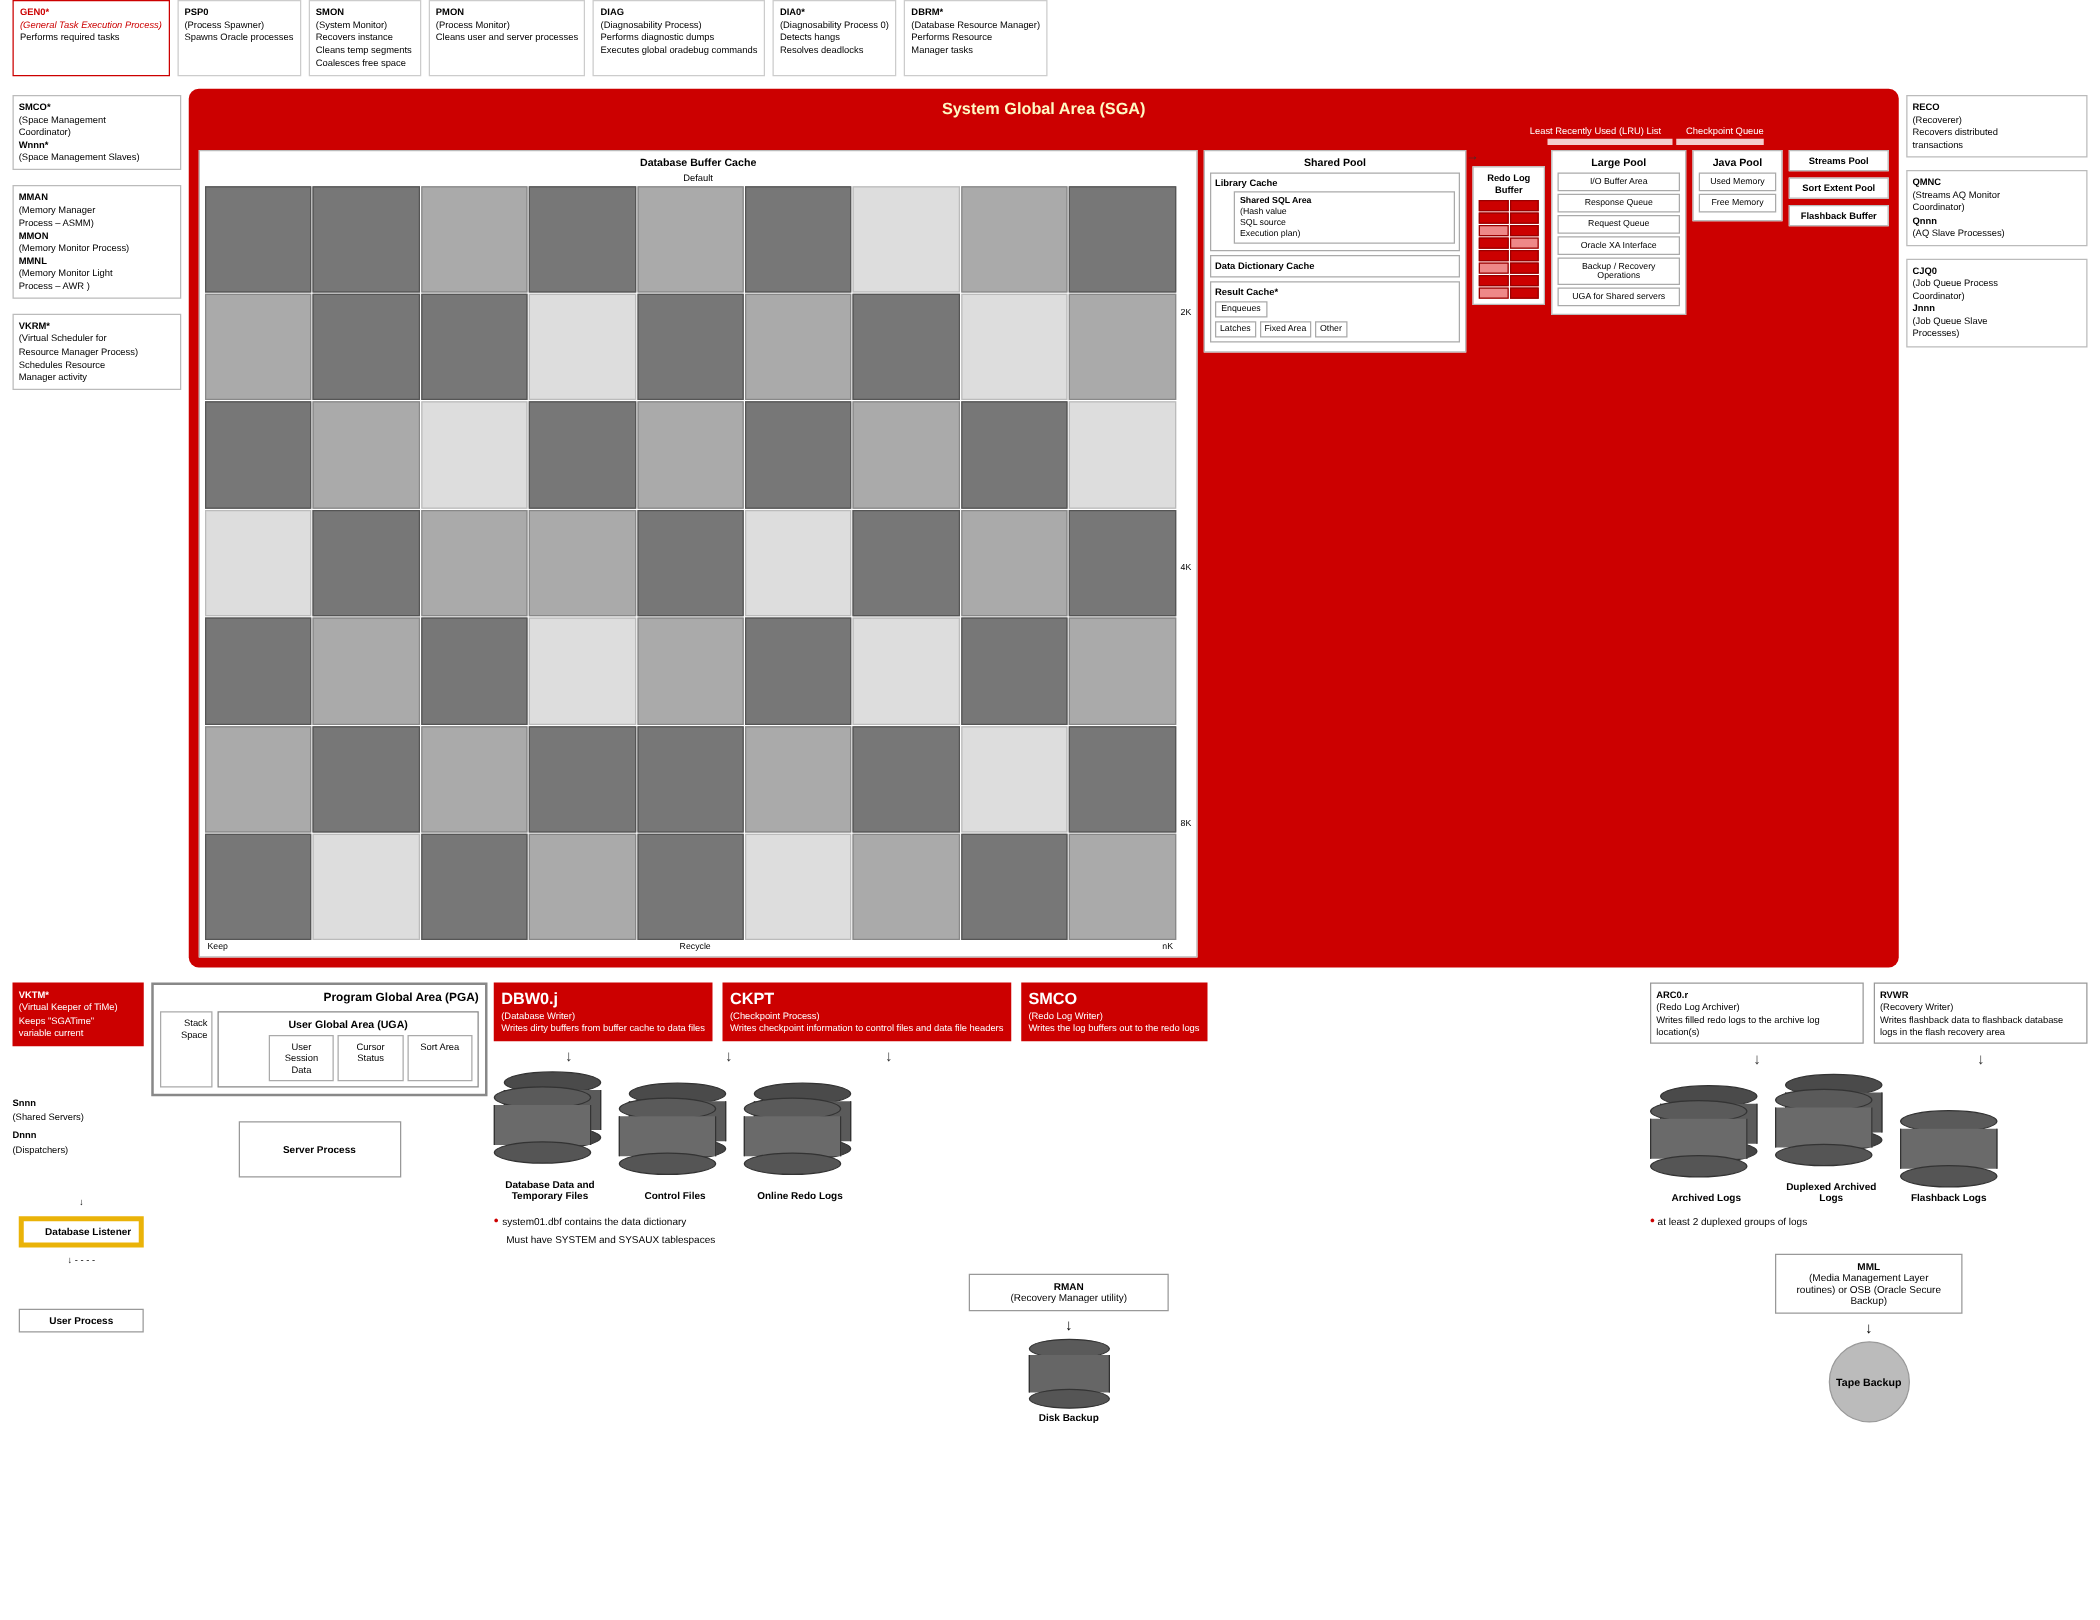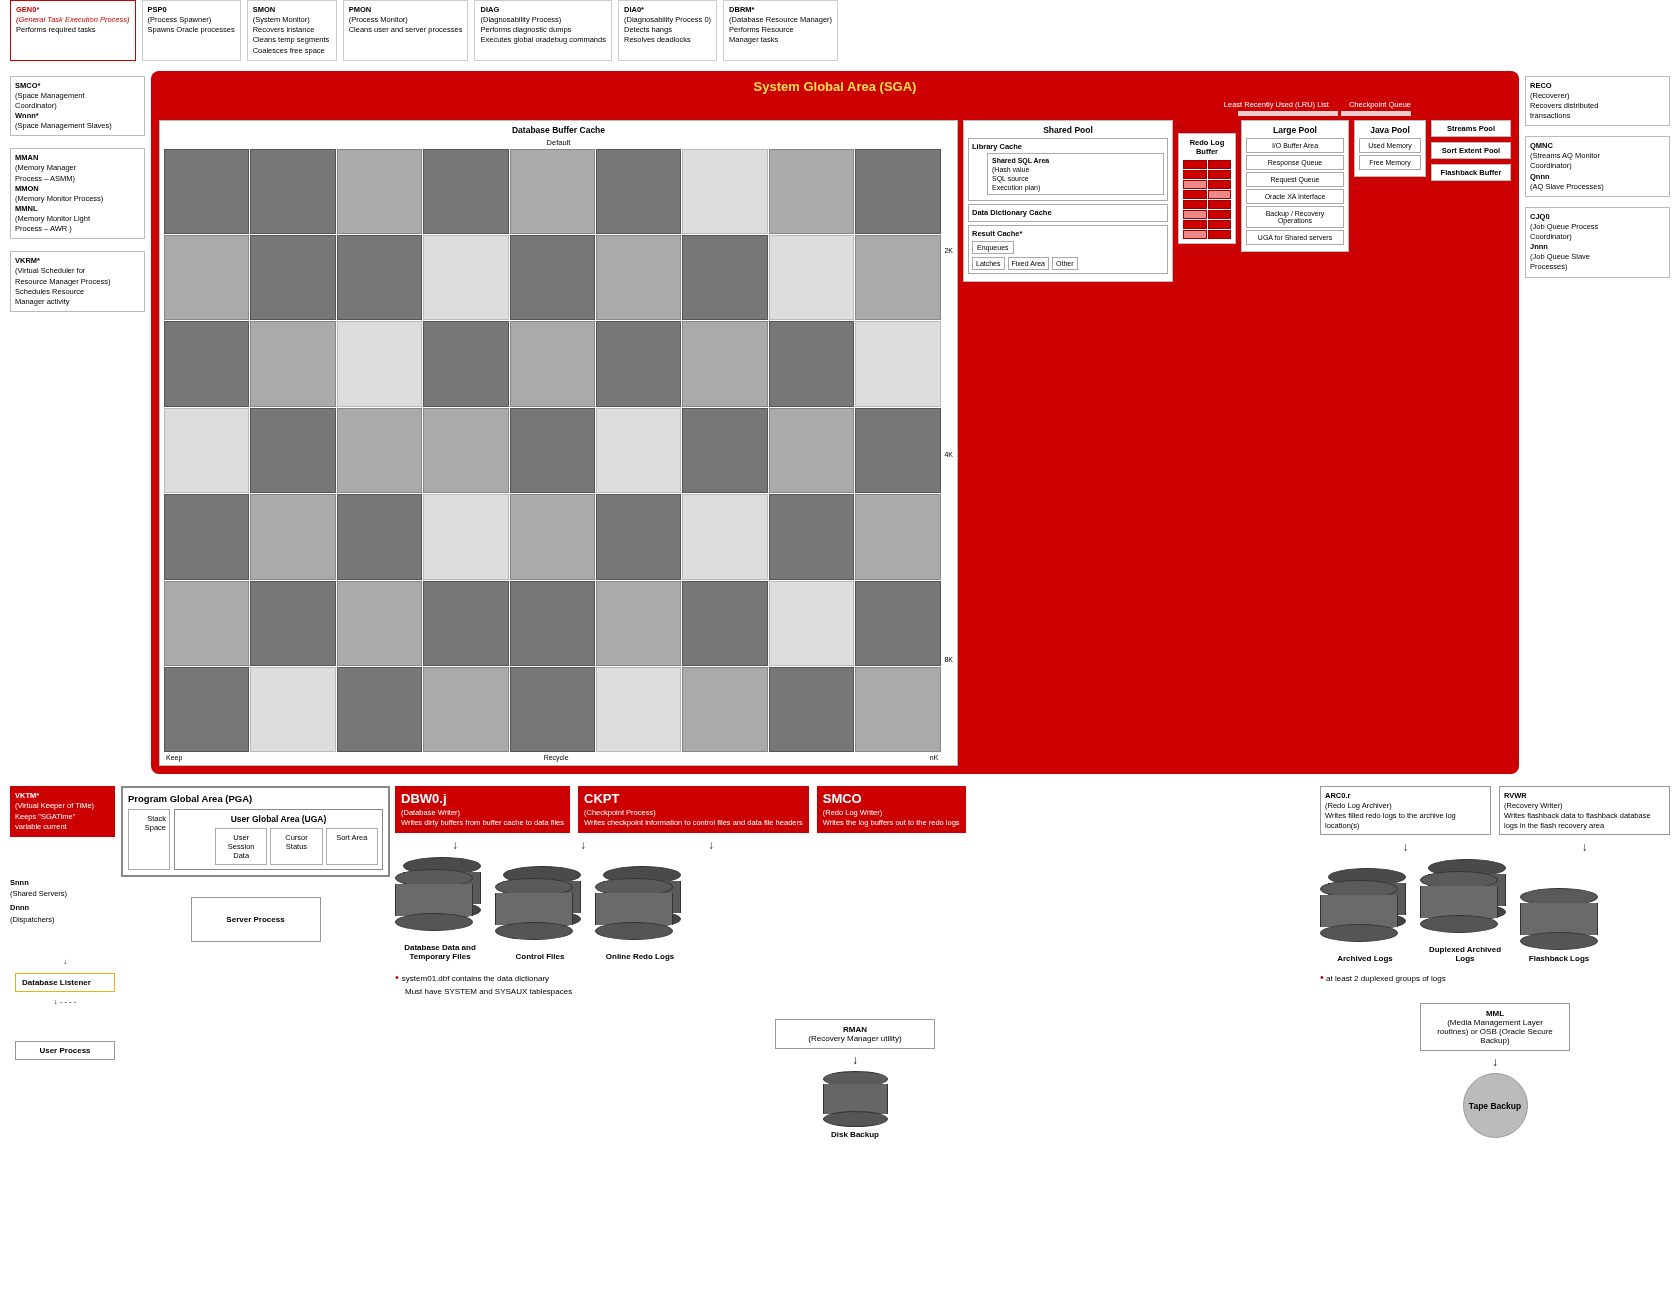--- a/index.html
+++ b/index.html
@@ -74,21 +74,21 @@
     
     .sga-box {
       flex: 1;
       background: #c00;
       border-radius: 8px;
       padding: 8px;
       position: relative;
     }
 
     .sga-heading {
-      color: #fde047;
+      color: #fef9c3;
       font-size: 13px;
       font-weight: bold;
       text-align: center;
       margin-bottom: 6px;
     }
 
     .sga-content {
       display: flex;
       gap: 5px;
       align-items: flex-start;
@@ -258,21 +258,21 @@
       line-height: 1.35;
       margin-bottom: 8px;
     }
 
     .pga-outer-box {
       border: 2px solid #888;
       padding: 5px;
     }
 
     .pga-outer-title {
-      text-align: left;
+      text-align: right;
       font-size: 9.5px;
       font-weight: bold;
       margin-bottom: 5px;
     }
 
     .uga-outer-box {
       border: 1px solid #888;
       padding: 4px;
     }
 
@@ -312,25 +312,25 @@
       font-size: 8px;
       font-weight: bold;
       text-align: center;
       margin-top: 10px;
       width: 130px;
       margin-left: auto;
       margin-right: auto;
     }
 
     .db-listener-rect {
-      border: 1px solid #eab308;
+      border: 4px solid #eab308;
       padding: 4px 6px;
       font-size: 8px;
       font-weight: bold;
-      text-align: left;
+      text-align: right;
       width: 100px;
     }
 
     .user-proc-rect {
       border: 1px solid #999;
       padding: 4px 6px;
       font-size: 8px;
       font-weight: bold;
       text-align: center;
       width: 100px;

